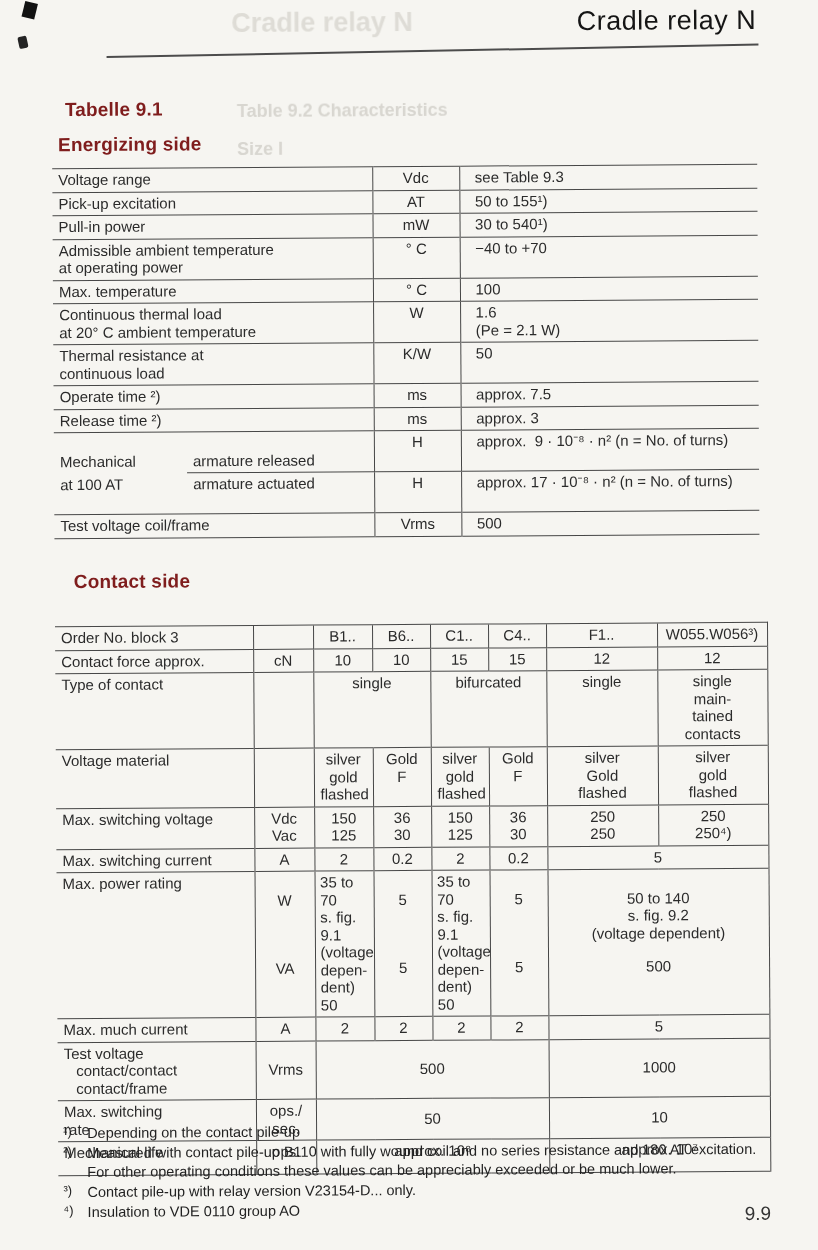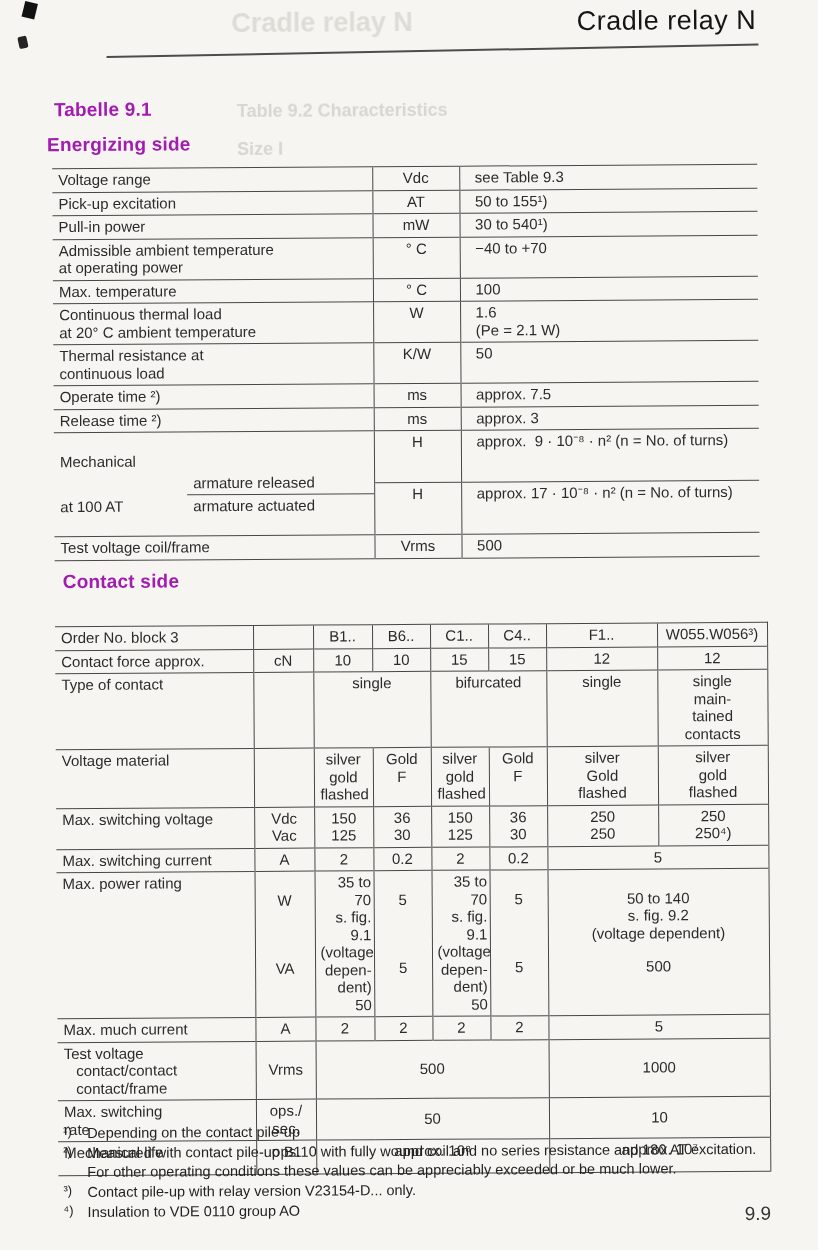--- a/index.html
+++ b/index.html
@@ -22,21 +22,21 @@
   .ghost-title{top:7px;left:235px;font-size:27px;font-weight:bold;color:#dedcd6;}
   .ghost-tableref{top:100px;left:240px;font-size:18px;font-weight:bold;}
   .ghost-size{top:138px;left:240px;font-size:18px;font-weight:bold;}
   .header-rule{
     position:absolute;top:50px;left:110px;width:652px;height:2px;
     background:#4c4c4c;transform:rotate(-0.75deg);
   }
   .mark1{position:absolute;top:0;left:27px;width:13px;height:16px;background:#121212;transform:rotate(14deg);}
   .mark2{position:absolute;top:34px;left:22px;width:9px;height:12px;background:#242424;transform:rotate(-12deg);border-radius:2px;}
 
-  .h-bold{position:absolute;font-size:19px;font-weight:bold;color:#a21caf;letter-spacing:.2px;}
+  .h-bold{position:absolute;font-size:19px;font-weight:bold;color:#7f1d1d;letter-spacing:.2px;margin-left:11px;}
   .pos-tabelle{top:97px;left:57px;}
   .pos-energizing{top:132px;left:50px;}
   .pos-contactside{top:569px;left:63px;}
 
   table{border-collapse:collapse;table-layout:fixed;}
   td{
     border-top:1.5px solid #474747;
     padding:2px 6px 3px 6px;
     font-size:15px;line-height:17.5px;
     vertical-align:top;
@@ -45,29 +45,29 @@
     overflow:hidden;
   }
 
   
   .tbl-energizing{position:absolute;top:166px;left:55px;width:705px;border-bottom:1.6px solid #474747;}
   .tbl-energizing td.unit{border-left:1.5px solid #474747;text-align:center;}
   .tbl-energizing td.val{border-left:1.5px solid #474747;padding-left:15px;}
   .ind-cell{padding:0 !important;}
   .ind-grid{display:grid;grid-template-columns:133px 1fr;}
   .ind-grid > div{padding:2px 6px 3px 6px;}
-  .ind-sub-top{border-bottom:1.5px solid #474747;margin-top:22px;}
+  .ind-sub-top{border-bottom:1.5px solid #474747;}
 
   
   .tbl-contact{position:absolute;top:624px;left:55px;width:712px;border-bottom:1.6px solid #474747;}
   .tbl-contact td{text-align:center;}
   .tbl-contact td.lbl{text-align:left;}
   .tbl-contact td:not(.lbl){border-left:1.5px solid #474747;}
   .tbl-contact td:last-child{border-right:1.6px solid #474747;}
-  .tbl-contact td.cl{text-align:right;padding-left:5px;padding-right:2px;}
+  .tbl-contact td.cl{text-align:left;padding-left:5px;padding-right:2px;}
   .sb{display:flex;flex-direction:column;justify-content:space-between;align-items:center;white-space:pre-line;}
   .sb-tall{min-height:86px;}
 
   
   .footnotes{position:absolute;top:1122px;left:60px;width:710px;font-size:14.5px;color:#222;}
   .fn{display:flex;margin-bottom:1px;}
   .fn .m{width:24px;flex:0 0 24px;font-size:13px;}
   .fn .t{white-space:pre-line;line-height:19px;}
 
   .page-number{position:absolute;top:1205px;left:741px;font-size:19px;color:#333;}

